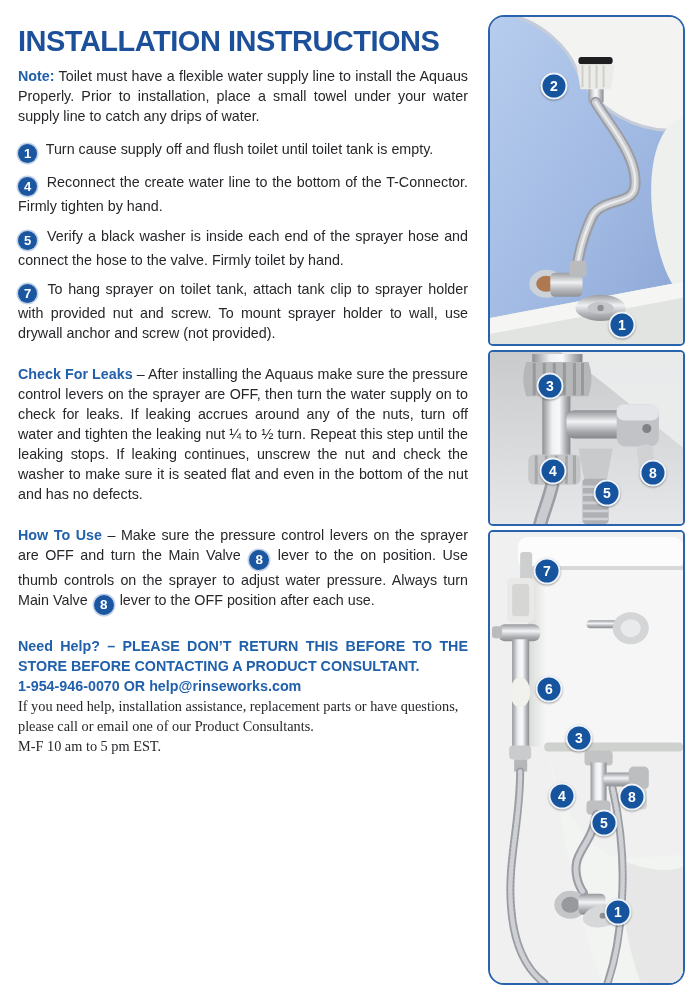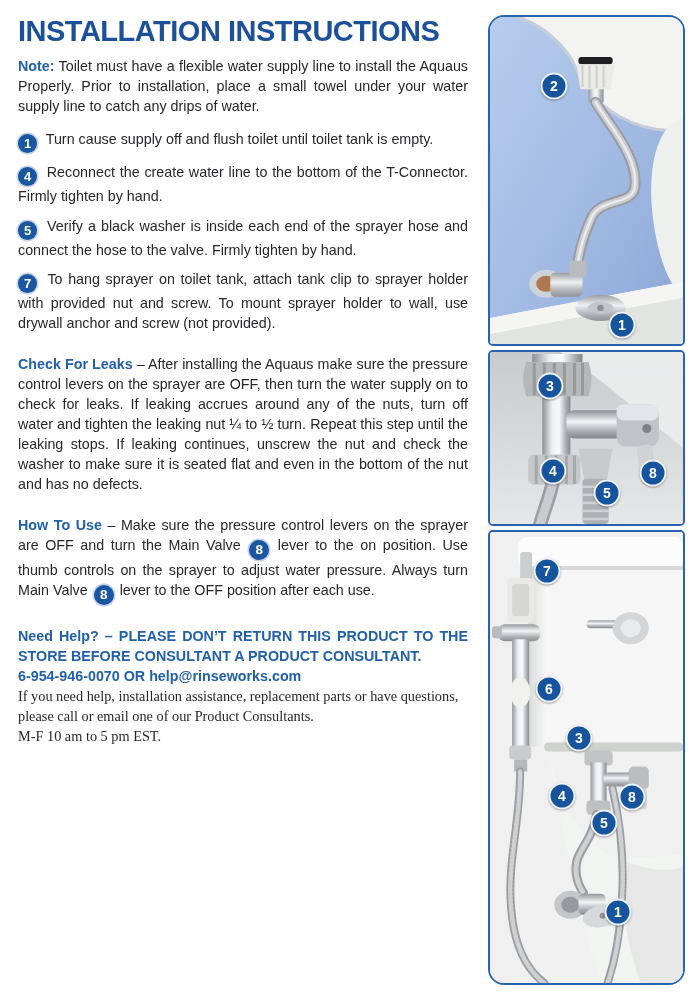--- a/index.html
+++ b/index.html
@@ -1,20 +1,20 @@
 <!DOCTYPE html>
 <html><head>
 <meta charset="utf-8">
 <style>
   html,body{margin:0;padding:0;}
   body{
     width:700px;height:1003px;position:relative;background:#ffffff;
     font-family:"Liberation Sans", sans-serif;color:#27272b;overflow:hidden;
   }
-  .text-col{position:absolute;left:18px;top:12px;width:450px;}
+  .text-col{position:absolute;left:18px;top:22px;width:450px;}
   h1.title{
     margin:4px 0 10px 0;font-size:29px;line-height:1.05;font-weight:bold;
     color:#1c509a;letter-spacing:-0.5px;
   }
   p{margin:0;font-size:14.3px;line-height:1.40;text-align:justify;}
   .note-para{margin-bottom:13px;}
   .lead{font-weight:bold;color:#2160aa;}
   .step{margin-bottom:9px;}
   .badge{
     display:inline-block;width:19px;height:19px;border-radius:50%;
@@ -54,31 +54,31 @@
 <body>
 
 <div class="text-col">
 
   <h1 class="title">INSTALLATION INSTRUCTIONS</h1>
 
   <p class="note-para"><span class="lead">Note:</span> <span>Toilet must have a flexible water supply line to install the Aquaus Properly.  Prior to installation, place a small towel under your water supply line to catch any drips of water.</span></p>
 
   <p class="step"><span class="badge">1</span> <span>Turn cause supply off and flush toilet until toilet tank is empty.</span></p>
   <p class="step"><span class="badge">4</span> <span>Reconnect the create water line to the bottom of the T-Connector. Firmly tighten by hand.</span></p>
-  <p class="step"><span class="badge">5</span> <span>Verify a black washer is inside each end of the sprayer hose and connect the hose to the valve.  Firmly tighten by hand.</span></p>
+  <p class="step"><span class="badge">5</span> <span>Verify a black washer is inside each end of the sprayer hose and connect the hose to the valve.  Firmly toilet by hand.</span></p>
   <p class="step"><span class="badge">7</span> <span>To hang sprayer on toilet tank, attach tank clip to sprayer holder with provided nut and screw.  To mount sprayer holder to wall, use drywall anchor and screw (not provided).</span></p>
 
 
   <p class="section-gap-lg section"><span class="blue-bold">Check For Leaks</span> <span>– After installing the Aquaus make sure the pressure control levers on the sprayer are  OFF, then turn the water supply on to check for leaks.  If leaking accrues around any of the nuts, turn off water and tighten the leaking nut ¼ to ½ turn.  Repeat this step until the leaking stops.  If leaking continues, unscrew the nut and check the washer to make sure it is seated flat and even in the bottom of the nut and has no defects.</span></p>
 
   <p class="section-gap-lg section"><span class="blue-bold">How To Use</span> <span>– Make sure the pressure control levers on the sprayer are OFF and turn the Main Valve</span> <span class="inline-badge">8</span> <span>lever to the on position.  Use thumb controls on the sprayer to adjust water pressure.  Always turn Main Valve</span> <span class="inline-badge">8</span> <span>lever to the OFF position after each use.</span></p>
 
   <div class="section-gap-lg section">
-    <p><span class="blue-bold">Need Help?</span> <span class="blue-bold">– PLEASE DON’T RETURN THIS PRODUCT TO THE STORE BEFORE CONSULTANT A PRODUCT CONSULTANT.</span></p>
-    <p class="contact-line">6-954-946-0070 OR help@rinseworks.com</p>
+    <p><span class="blue-bold">Need Help?</span> <span class="blue-bold">– PLEASE DON’T RETURN THIS BEFORE TO THE STORE BEFORE CONTACTING A PRODUCT CONSULTANT.</span></p>
+    <p class="contact-line">1-954-946-0070 OR help@rinseworks.com</p>
     <p class="plain-line">If you need help, installation assistance, replacement parts or have  questions, please call or email one of our Product Consultants.</p>
     <p class="plain-line">M-F 10 am to 5 pm EST.</p>
   </div>
 
   <p class="section-gap-lg section"> </p>
 
 </div>
 
 <div class="panel" id="panel1">
   <svg viewBox="0 0 192 326" preserveAspectRatio="none">

